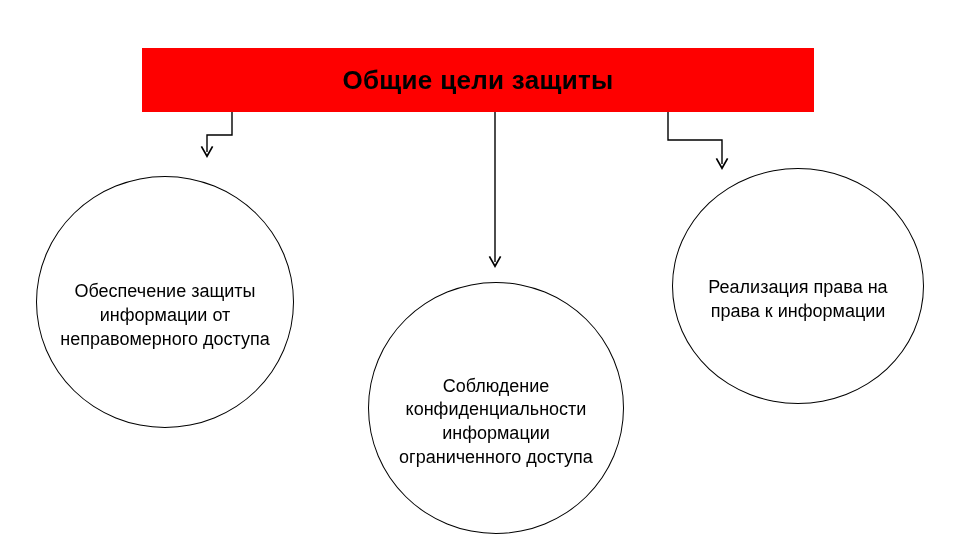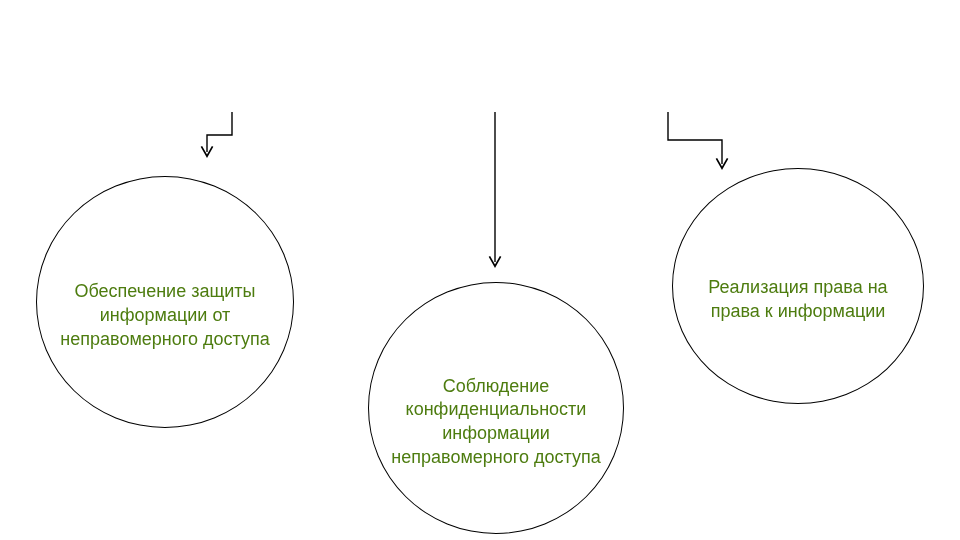--- a/index.html
+++ b/index.html
@@ -51,21 +51,21 @@
     border: 1px solid #000000;
     border-radius: 50%;
     background: transparent;
     box-sizing: border-box;
     display: flex;
     align-items: center;
     justify-content: center;
   }
   .node .node-text {
     font-size: 18px;
-    color: #4d7c0f;
+    color: #000000;
     text-align: center;
     line-height: 1.32;
     width: 86%;
     word-wrap: break-word;
     margin-top: 28px;
   }
   #node-1 {
     left: 36px;
     top: 176px;
     width: 258px;
@@ -102,26 +102,29 @@
 
     <g>
       <path d="M495,112 L495,262" fill="none" stroke="#000000" stroke-width="1.4" marker-end="url(#arrowhead)"></path>
     </g>
 
     <g>
       <path d="M668,112 L668,140 L722,140 L722,164" fill="none" stroke="#000000" stroke-width="1.4" marker-end="url(#arrowhead)"></path>
     </g>
   </svg>
 
+  <div class="title-box">
+    <div class="title-text">Общие цели защиты</div>
+  </div>
 
   <div class="node" id="node-1">
     <div class="node-text">Обеспечение защиты информации от неправомерного доступа</div>
   </div>
 
   <div class="node" id="node-2">
-    <div class="node-text">Соблюдение конфиденциальности информации неправомерного доступа</div>
+    <div class="node-text">Соблюдение конфиденциальности информации ограниченного доступа</div>
   </div>
 
   <div class="node" id="node-3">
     <div class="node-text">Реализация права на права к информации</div>
   </div>
 
 </div>
 
 </body></html>

